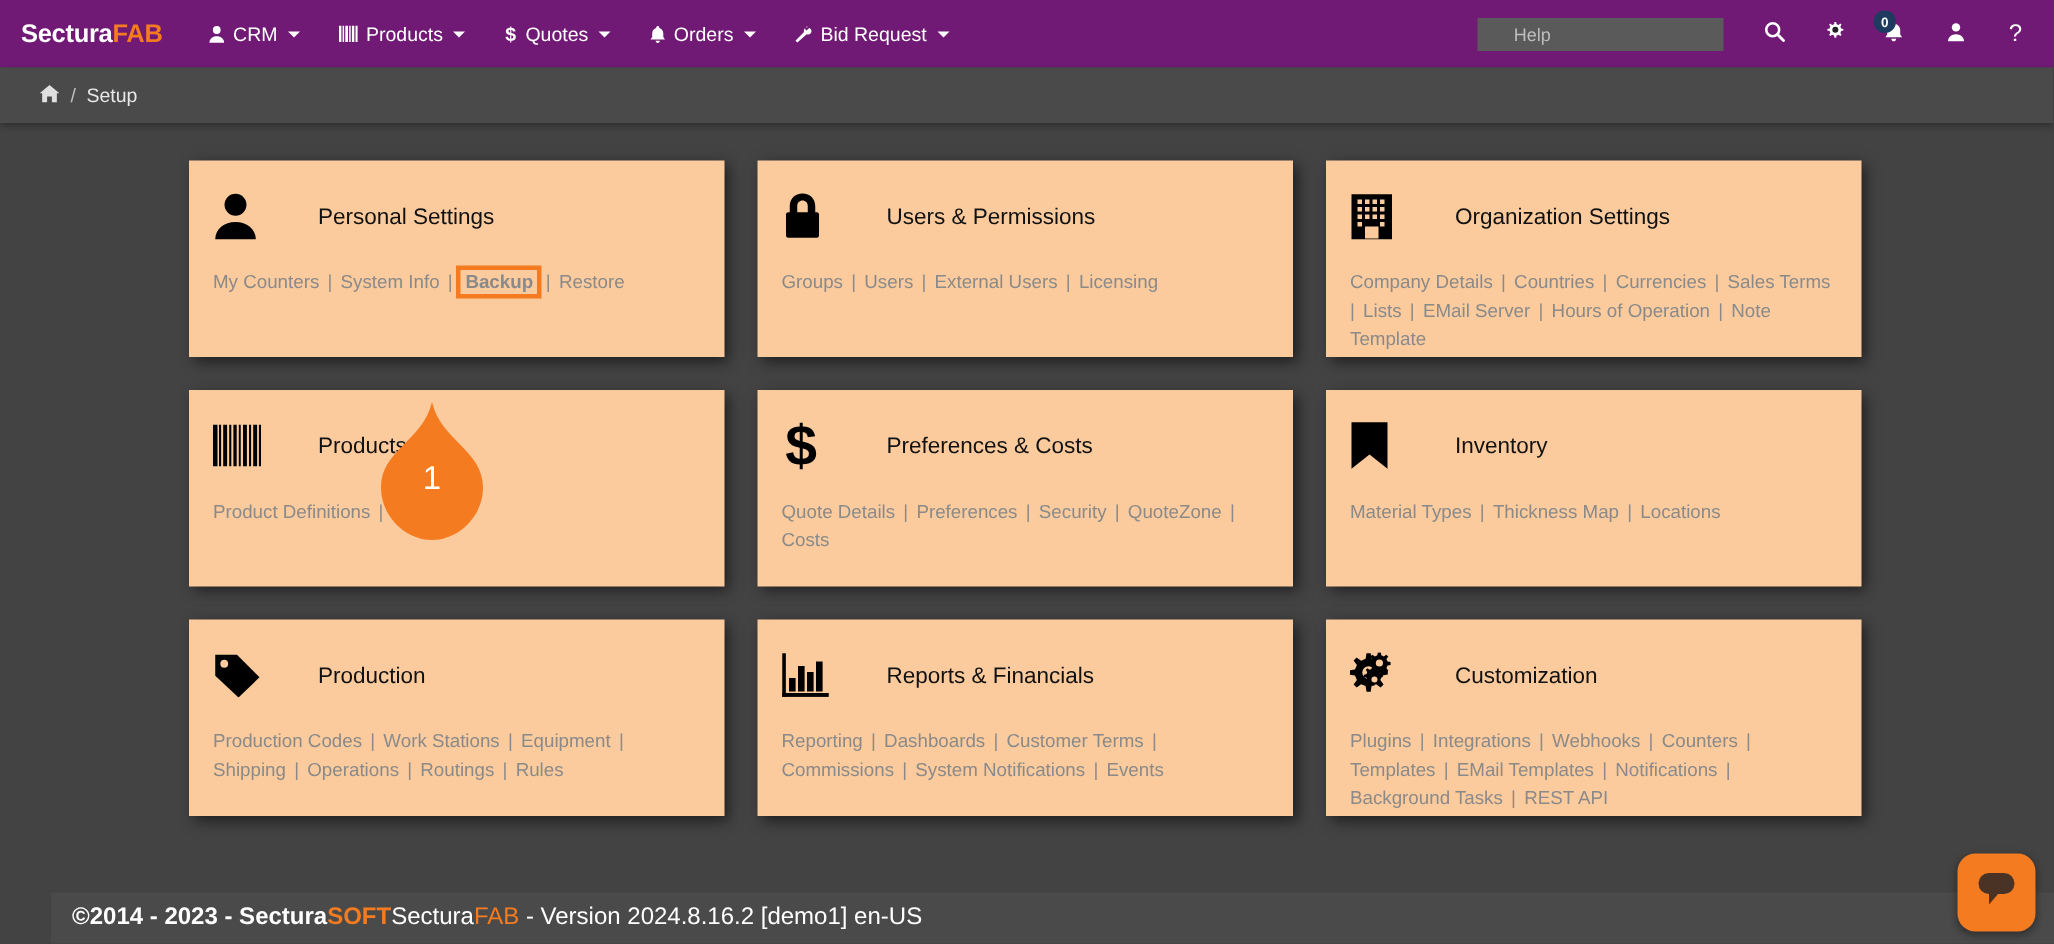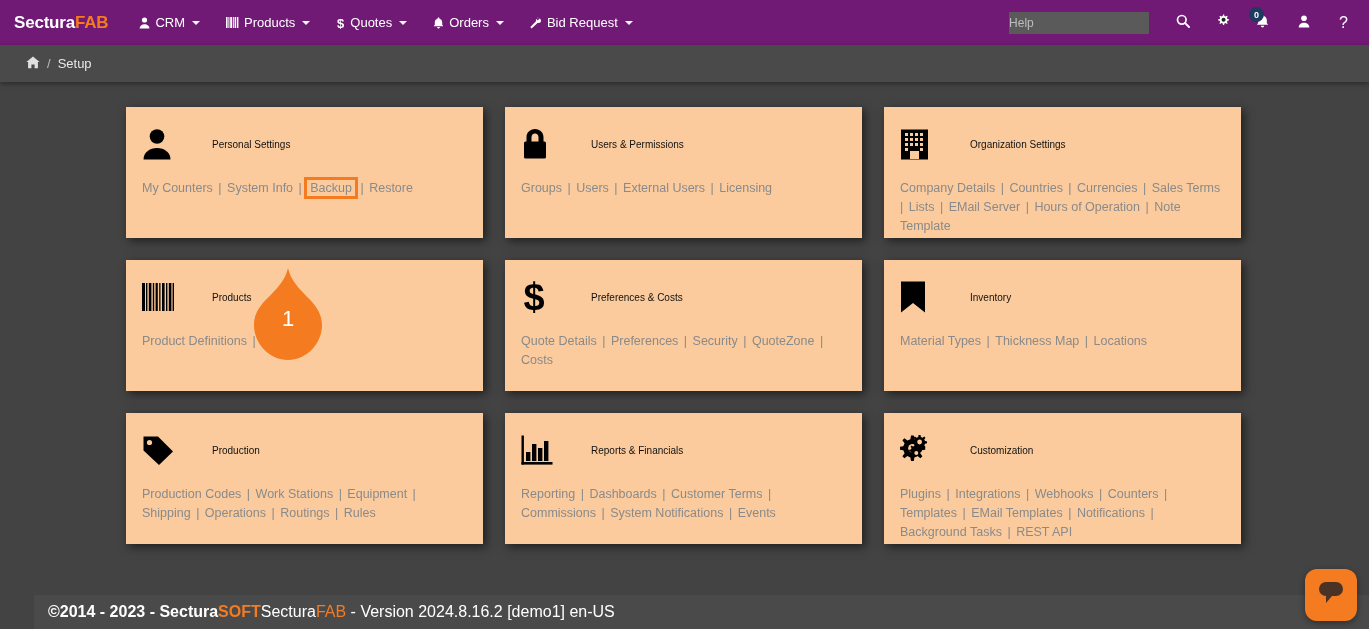--- a/index.html
+++ b/index.html
@@ -38,24 +38,24 @@
     border-right: 4px solid transparent;
     border-top: 4px solid #ffffff;
     margin-left: 2px;
   }
   .nav-ico { display: inline-flex; align-items: center; }
   .nav-right {
     position: absolute; right: 8px; top: 0; height: 45px;
     display: flex; align-items: center; gap: 0px;
   }
   .help-box {
-    width: 140px; height: 22px;
+    width: 164px; height: 22px;
     background: #5a5a5a; border: none;
     color: #cfcfcf; font-size: 12px;
-    padding: 0 0;
+    padding: 0 24px;
     font-family: "Liberation Sans", sans-serif;
     outline: none;
     margin-right: 14px;
   }
   .help-box::placeholder { color: #bdbdbd; }
   .nav-ic-btn {
     color: #ffffff; font-size: 14px;
     padding: 6px 13px;
     cursor: pointer;
     display: flex; align-items: center; gap: 3px;
@@ -110,38 +110,39 @@
     display: flex; align-items: center;
     height: 42px;
   }
   .card-ico {
     width: 42px; height: 34px;
     display: flex; align-items: center; justify-content: flex-start;
     color: #000000;
     flex: 0 0 auto;
   }
   .card-title {
-    font-size: 10px; color: #111111;
+    font-size: 15px; color: #111111;
     margin-left: 28px;
     white-space: nowrap;
   }
   .card-links {
     margin-top: 14px;
     font-size: 12.5px;
     line-height: 19px;
     color: #8a8a8a;
   }
   .card-links a {
     color: #8a8a8a; text-decoration: none; cursor: pointer;
   }
   .card-links .pipe { color: #8a8a8a; padding: 0 2px; }
   .hl {
     outline: 3px solid #f47b20;
     padding: 1px 3px;
     position: relative;
+    font-weight: bold;
   }
   
   .pin {
     position: absolute;
     left: 254px; top: 186px;
     width: 68px; height: 92px;
     z-index: 50;
     pointer-events: none;
   }
   .pin .num {

